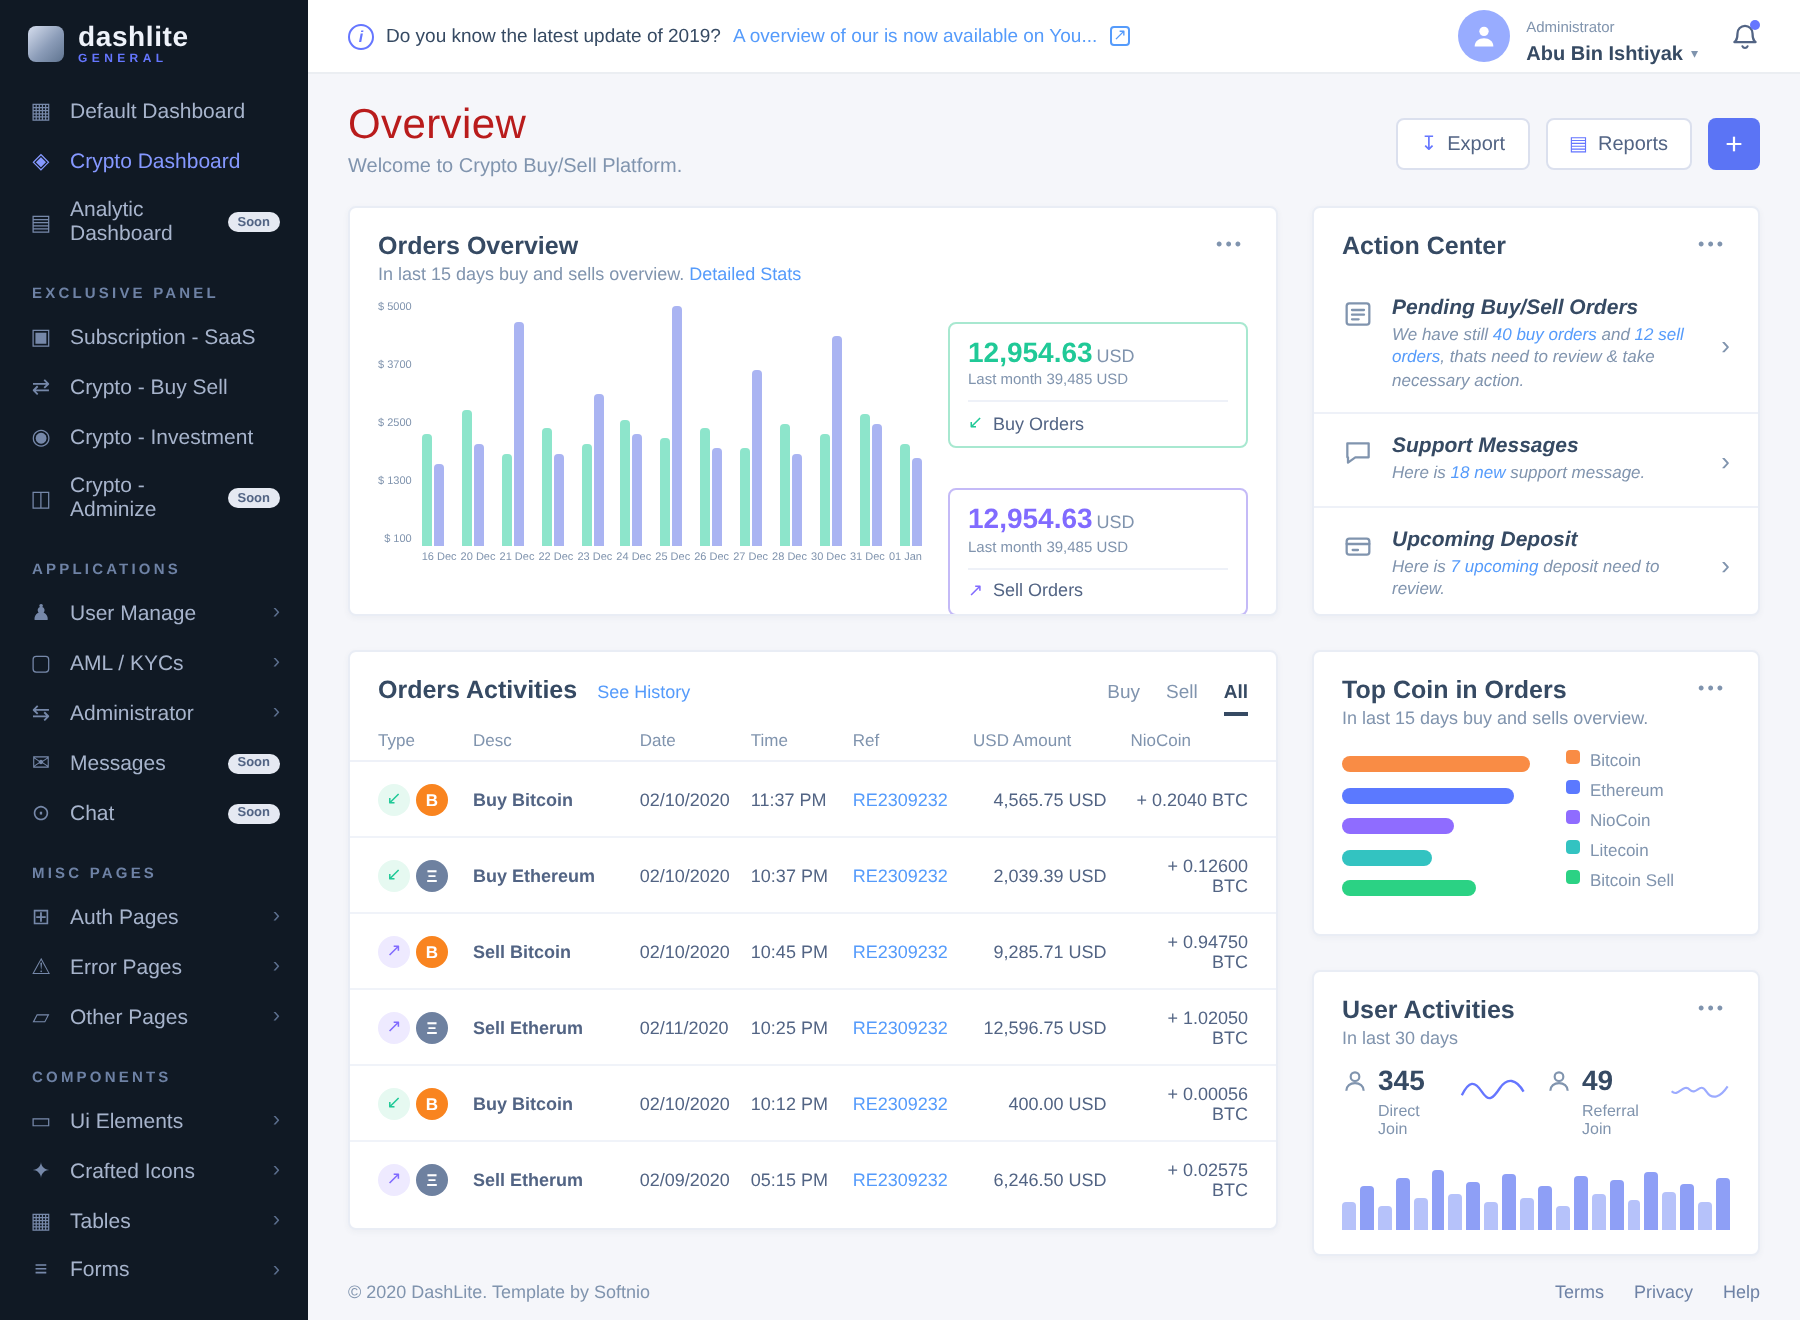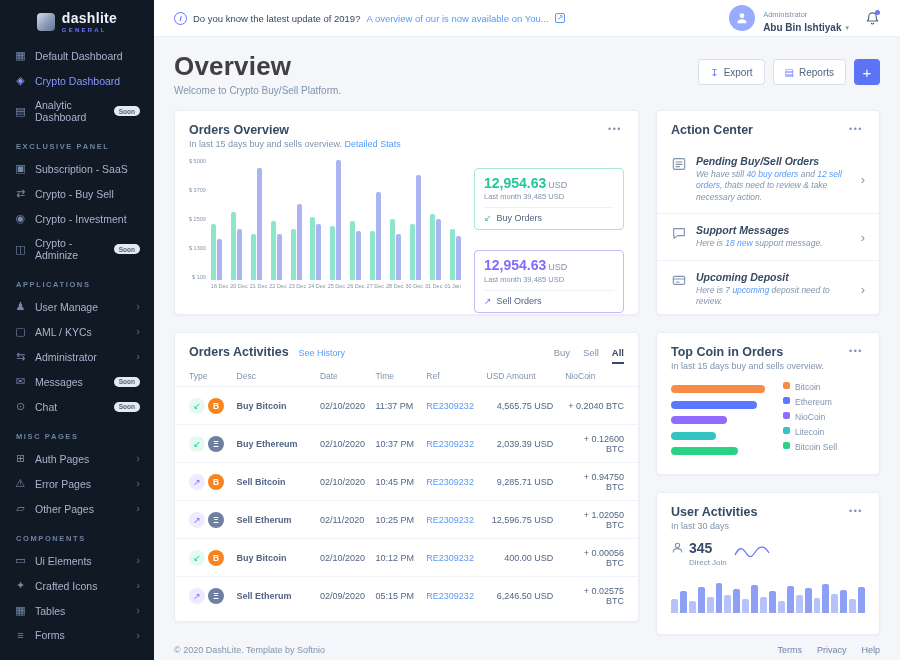--- a/index.html
+++ b/index.html
@@ -1,21 +1,21 @@
 <!DOCTYPE html>
 <html><head>
 <meta charset="utf-8">
 <style>
   *{margin:0;padding:0;box-sizing:border-box;}
   html,body{width:900px;height:660px;}
   body{font-family:"Liberation Sans","DejaVu Sans",sans-serif;background:#f5f6fa;color:#364a63;overflow:hidden;}
   .app{display:flex;width:900px;height:660px;}
 
   
-  .sidebar{width:154px;min-width:154px;height:660px;background:#101924;display:flex;flex-direction:column;overflow:hidden;align-items:center;}
+  .sidebar{width:154px;min-width:154px;height:660px;background:#101924;display:flex;flex-direction:column;overflow:hidden;}
   .logo{display:flex;align-items:center;gap:7px;padding:11px 14px 8px;cursor:pointer;}
   .logo-mark{width:18px;height:18px;border-radius:4px;background:linear-gradient(135deg,#d6deee 0%,#8b9cb8 55%,#5f7490 100%);flex-shrink:0;}
   .logo-title{color:#eef2fa;font-size:14px;font-weight:bold;letter-spacing:.3px;line-height:1;display:block;}
   .logo-sub{display:block;font-size:6px;letter-spacing:2.2px;color:#6576ff;margin-top:2px;font-weight:bold;}
   .menu{flex:1;overflow:hidden;padding-top:2px;}
   .menu-heading{font-size:7.5px;letter-spacing:1.6px;color:#6e82a5;padding:13px 16px 5px;font-weight:bold;}
   .menu-item{display:flex;align-items:center;gap:8px;padding:6px 14px;color:#a7b4cc;font-size:10.5px;cursor:pointer;text-decoration:none;}
   .menu-item .menu-icon{width:13px;font-size:11px;color:#7688a9;text-align:center;flex-shrink:0;}
   .menu-item.active{color:#8598ff;}
   .menu-item.active .menu-icon{color:#8598ff;}
@@ -35,21 +35,21 @@
   .user-meta{line-height:1.25;}
   .user-role{font-size:7.5px;color:#8094ae;}
   .user-name{font-size:10px;color:#364a63;font-weight:bold;display:flex;align-items:center;gap:4px;}
   .caret{font-size:7px;color:#8094ae;}
   .bell-wrap{position:relative;cursor:pointer;display:flex;}
   .bell-dot{position:absolute;top:-1px;right:0;width:5px;height:5px;border-radius:50%;background:#6576ff;}
 
   
   .content{flex:1;padding:14px 20px 0;display:flex;flex-direction:column;overflow:hidden;}
   .page-head{display:flex;align-items:flex-start;justify-content:space-between;margin-bottom:14px;}
-  .page-title{font-size:26px;font-weight:bold;color:#404040;letter-spacing:.2px;}
+  .page-title{font-size:21px;font-weight:normal;color:#b91c1c;letter-spacing:.2px;}
   .page-subtitle{font-size:10px;color:#8094ae;margin-top:3px;}
   .page-actions{display:flex;gap:8px;align-items:center;margin-top:8px;}
   .btn{height:26px;display:inline-flex;align-items:center;gap:5px;padding:0 11px;border-radius:4px;border:1px solid #dbe0ee;background:#fff;font-size:10px;color:#526484;cursor:pointer;font-family:inherit;}
   .btn .btn-ico{color:#6576ff;font-size:10px;}
   .btn-primary{width:26px;height:26px;border-radius:4px;background:#5b74f5;color:#fff;border:none;font-size:15px;display:flex;align-items:center;justify-content:center;cursor:pointer;line-height:1;}
 
   .row1{display:grid;grid-template-columns:1fr 224px;gap:17px;margin-bottom:17px;align-items:start;}
   .row2{display:grid;grid-template-columns:1fr 224px;gap:17px;align-items:start;}
   .card{background:#fff;border:1px solid #e9edf5;border-radius:4px;box-shadow:0 1px 3px rgba(54,74,99,.05);overflow:hidden;}
   .card-head{display:flex;align-items:flex-start;justify-content:space-between;padding:12px 14px 0;}
@@ -663,20 +663,35 @@
                     </svg>
                 </span>
                 <span>
                   <span class="ua-num">345</span>
                   <div class="ua-label">Direct Join</div>
                 </span>
                 <svg class="ua-spark" width="36" height="16" viewBox="0 0 36 16" fill="none">
                     <path d="M1 12 C5 4 8 4 12 10 S18 14 22 8 S31 3 35 10" stroke="#6576ff" stroke-width="1.3"></path>
                   </svg>
               </div>
+              <div class="ua-stat">
+                <span class="ua-icon">
+                  <svg width="13" height="13" viewBox="0 0 24 24" fill="none" stroke="#8094ae" stroke-width="2">
+                      <circle cx="12" cy="8" r="4"></circle>
+                      <path d="M4 21c0-4.4 3.6-7 8-7s8 2.6 8 7"></path>
+                    </svg>
+                </span>
+                <span>
+                  <span class="ua-num">49</span>
+                  <div class="ua-label">Referral Join</div>
+                </span>
+                <svg class="ua-spark" width="36" height="16" viewBox="0 0 36 16" fill="none">
+                    <path d="M1 10 C5 14 8 5 12 9 S18 4 22 10 S31 13 35 7" stroke="#9cabff" stroke-width="1.3"></path>
+                  </svg>
+              </div>
             </div>
             <div class="ua-bars">
                 <div class="ua-bar" style="height: 35%; background: rgb(182, 194, 250);"></div>
                 <div class="ua-bar" style="height: 55%; background: rgb(142, 159, 246);"></div>
                 <div class="ua-bar" style="height: 30%; background: rgb(182, 194, 250);"></div>
                 <div class="ua-bar" style="height: 65%; background: rgb(142, 159, 246);"></div>
                 <div class="ua-bar" style="height: 40%; background: rgb(182, 194, 250);"></div>
                 <div class="ua-bar" style="height: 75%; background: rgb(142, 159, 246);"></div>
                 <div class="ua-bar" style="height: 45%; background: rgb(182, 194, 250);"></div>
                 <div class="ua-bar" style="height: 60%; background: rgb(142, 159, 246);"></div>

